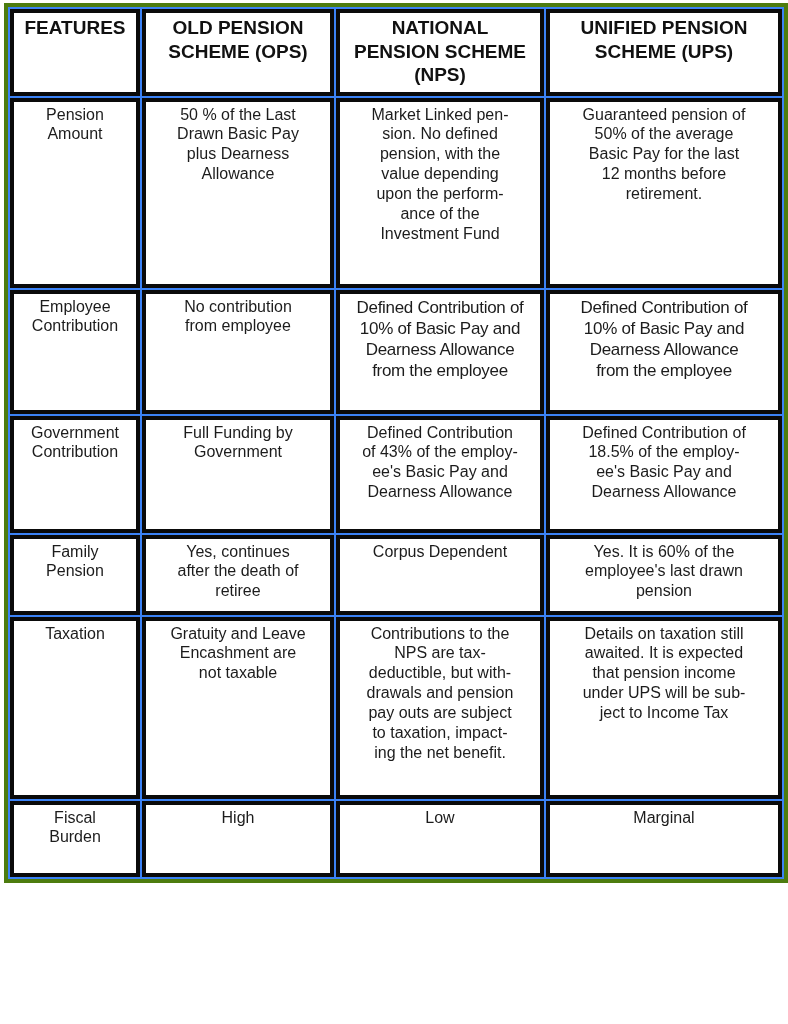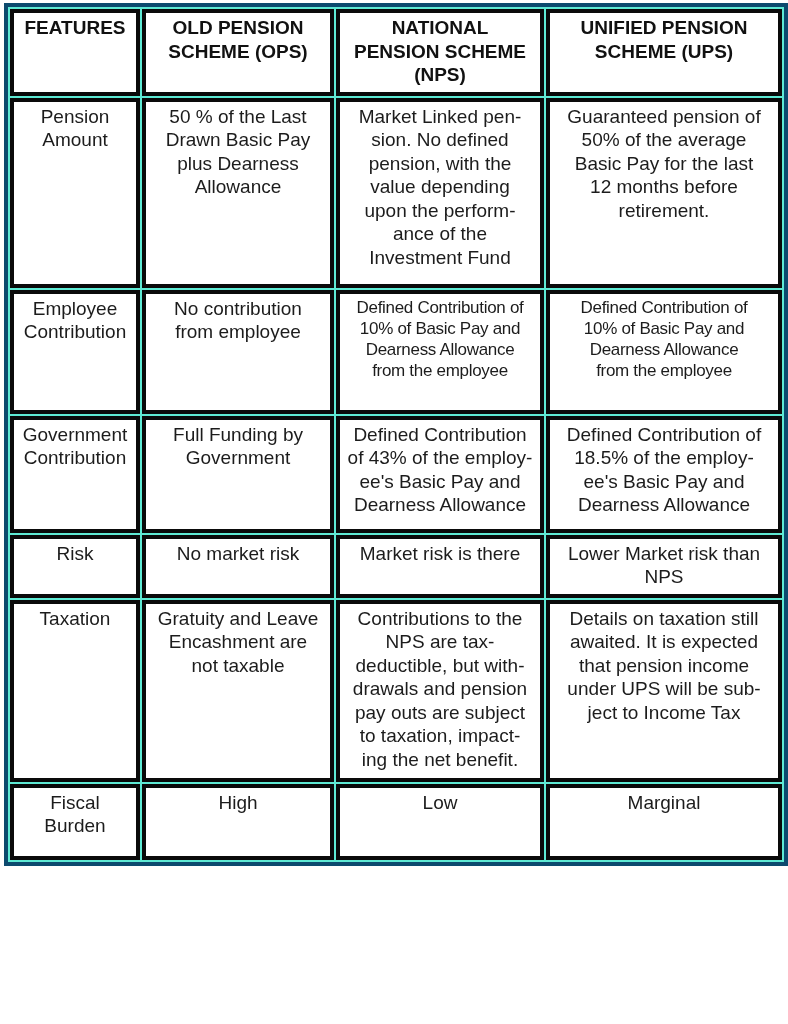--- a/index.html
+++ b/index.html
@@ -10,25 +10,25 @@
   }
   .page {
     width: 788px;
     height: 1024px;
     background: #ffffff;
     box-sizing: border-box;
     padding: 3px 4px;
   }
   table.pension-table {
     width: 780px;
-    border: 4px solid #0c4a6e;
+    border: 4px solid #4d7c0f;
     border-collapse: separate;
     border-spacing: 2px;
     table-layout: fixed;
-    background: #5eead4;
+    background: #3b82f6;
   }
   table.pension-table col.c-features { width: 130px; }
   table.pension-table col.c-ops      { width: 192px; }
   table.pension-table col.c-nps      { width: 208px; }
   table.pension-table col.c-ups      { width: 236px; }
   th, td {
     border: 4px solid #0a0a0a;
     box-sizing: border-box;
     vertical-align: top;
     text-align: center;
@@ -38,21 +38,21 @@
     white-space: pre-line;
     overflow: hidden;
   }
   th {
     font-size: 19px;
     line-height: 1.24;
     font-weight: 700;
     color: #111111;
   }
   td {
-    font-size: 19px;
+    font-size: 16px;
     line-height: 1.24;
     font-weight: 400;
   }
   td.condensed {
     font-size: 17px;
     letter-spacing: -0.3px;
   }
   tr.r-header  { height: 80px;  }
   tr.r-pension { height: 190px; }
   tr.r-inflation { height: 108px; }
@@ -131,28 +131,32 @@
         <td>Defined Contribution
 of 43% of the employ-
 ee's Basic Pay and
 Dearness Allowance</td>
         <td>Defined Contribution of
 18.5% of the employ-
 ee's Basic Pay and
 Dearness Allowance</td>
       </tr>
 
+      <tr class="r-family">
+        <td>Family
+Pension</td>
+        <td>Yes, continues
+after the death of
+retiree</td>
+        <td>Corpus Dependent</td>
+        <td>Yes. It is 60% of the
+employee's last drawn
+pension</td>
+      </tr>
 
-      <tr class="r-risk">
-        <td>Risk</td>
-        <td>No market risk</td>
-        <td>Market risk is there</td>
-        <td>Lower Market risk than
-NPS</td>
-      </tr>
 
       <tr class="r-taxation">
         <td>Taxation</td>
         <td>Gratuity and Leave
 Encashment are
 not taxable</td>
         <td>Contributions to the
 NPS are tax-
 deductible, but with-
 drawals and pension

